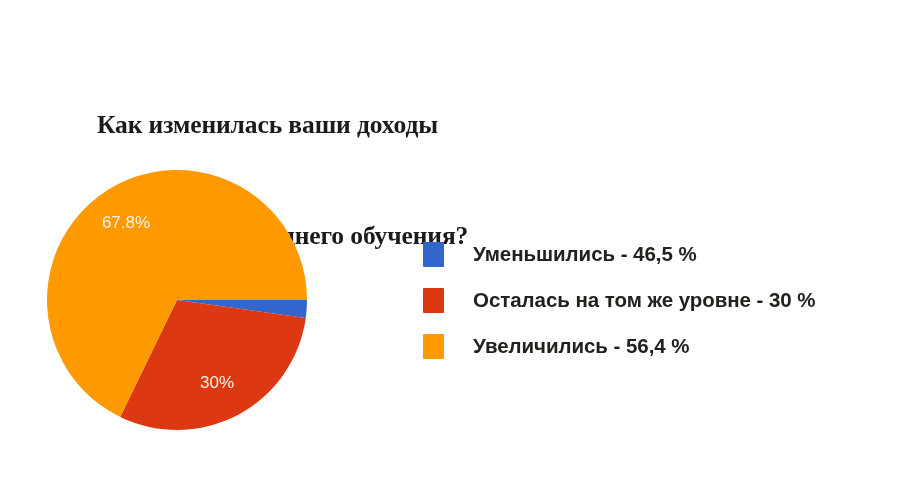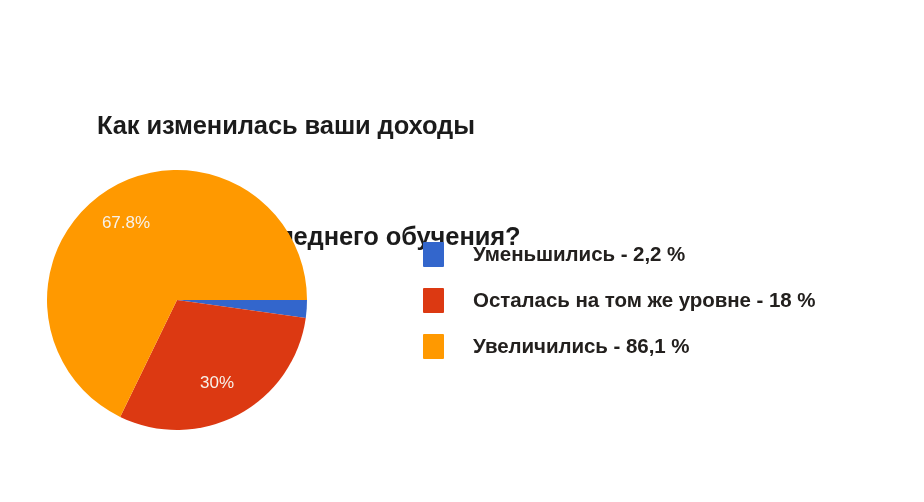--- a/index.html
+++ b/index.html
@@ -34,20 +34,21 @@
     width: 640px;
     font-size: 25.5px;
     font-weight: bold;
     color: #1b1b1b;
     line-height: 1.45;
     letter-spacing: -0.1px;
     white-space: pre;
   }
   .chart-title .tline {
     display: block;
+    font-family: Liberation Serif, serif;
   }
 
   
   .pie-wrap {
     position: absolute;
     left: 46px;
     top: 169px;
     width: 262px;
     height: 262px;
   }
@@ -112,28 +113,28 @@
 
     <text id="pie-label-increased" class="slice-label" x="80" y="59" text-anchor="middle">67.8%</text>
         <text id="pie-label-same" class="slice-label" x="171" y="219" text-anchor="middle">30%</text>
       </svg>
   </div>
 
   <div class="legend">
 
     <div class="legend-row">
       <span class="legend-swatch" style="background: rgb(51, 102, 204);"></span>
-      <span class="legend-label">Уменьшились - 2,2 %</span>
+      <span class="legend-label">Уменьшились - 46,5 %</span>
     </div>
 
     <div class="legend-row">
       <span class="legend-swatch" style="background: rgb(220, 57, 18);"></span>
-      <span class="legend-label">Осталась на том же уровне - 18 %</span>
+      <span class="legend-label">Осталась на том же уровне - 30 %</span>
     </div>
 
     <div class="legend-row">
       <span class="legend-swatch" style="background: rgb(255, 153, 0);"></span>
-      <span class="legend-label">Увеличились - 86,1 %</span>
+      <span class="legend-label">Увеличились - 56,4 %</span>
     </div>
 
   </div>
 
 </div>
 
 </body></html>

